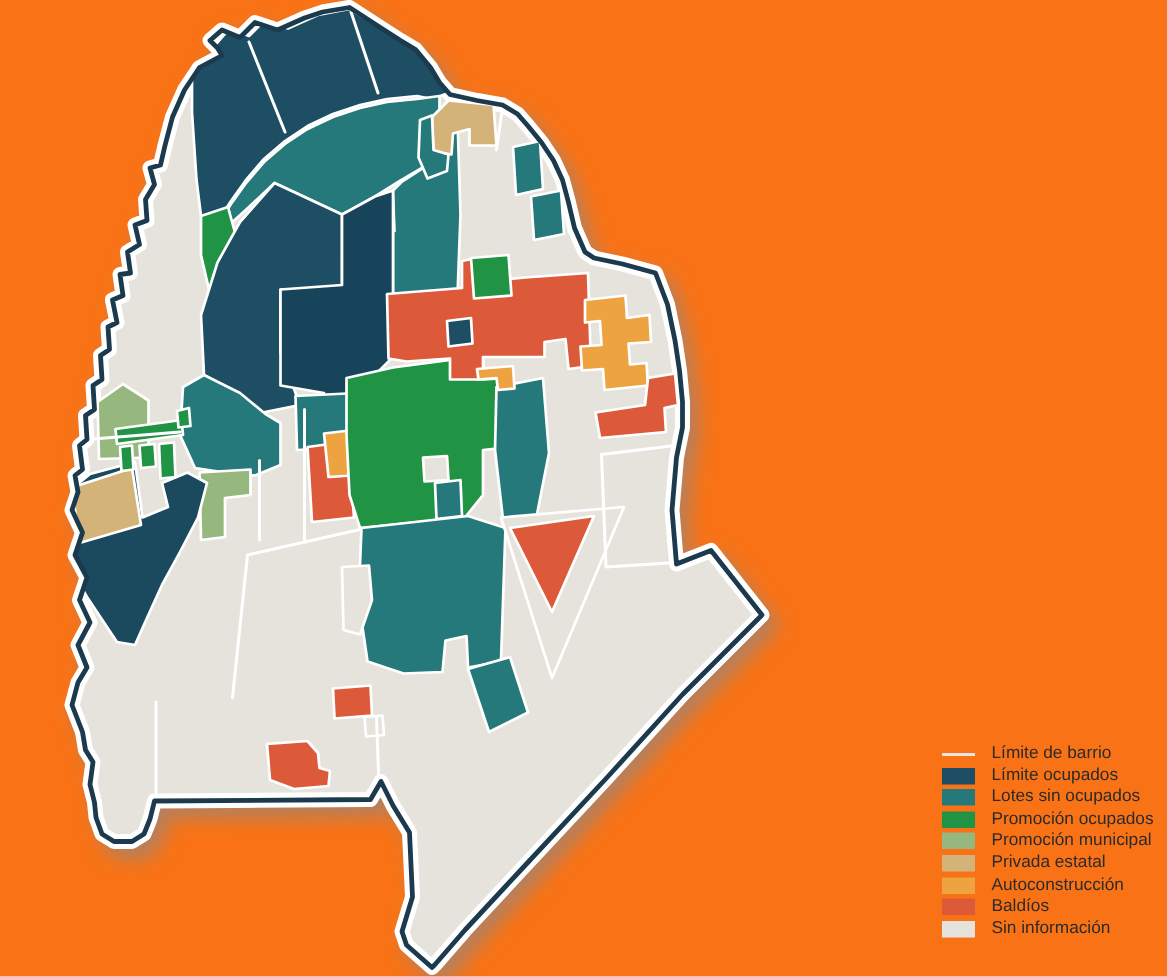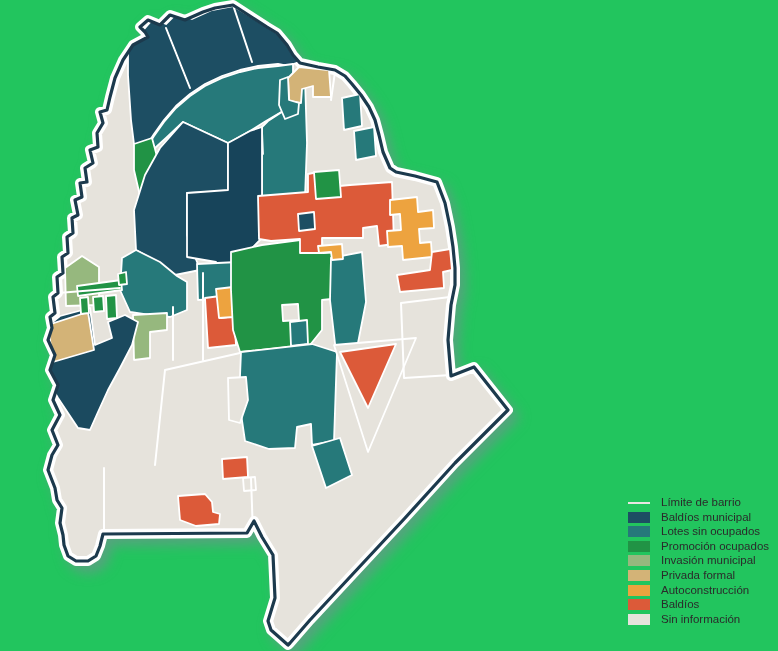--- a/index.html
+++ b/index.html
@@ -1,16 +1,16 @@
 <!DOCTYPE html>
 <html><head>
 <meta charset="utf-8">
 <style>
   html,body{margin:0;padding:0;background:#ffffff;}
-  .stage{position:relative;width:778px;height:651px;background:#22c55e;overflow:hidden;
+  .stage{position:relative;width:778px;height:651px;background:#f97316;overflow:hidden;
          font-family:"Liberation Sans", sans-serif;}
   #map-svg{position:absolute;left:0;top:0;}
   .map-casing{filter:drop-shadow(6px 7px 6px rgba(125,138,152,0.55));}
   .legend{position:absolute;left:628px;top:497px;display:flex;flex-direction:column;gap:3.6px;}
   .legend-row{display:flex;align-items:center;height:11px;}
   .legend-swatch{display:inline-block;width:22px;height:11px;flex:0 0 22px;}
   .legend-swatch.line{height:2px;}
   .legend-label{margin-left:11px;font-size:11.5px;line-height:11px;color:#2b2b2b;
                 letter-spacing:0px;white-space:nowrap;}
 </style>
@@ -82,37 +82,37 @@
       </g>
       <path d="M233,5 253,18 267,27 277,33 287,45 293,55 300,63 318,67 335,70 345,76 352,84 361,95 369,107 375,120 379,135 383,152 390,168 396,172 415,176 437,182 445,203 450,227 453,247 455,268 455,285 451,305 448,340 451,376 474,367 508,410 455,463 405,518 350,577 310,620 290,643 288,645 271,630 268,621 275,598 273,555 262,537 254,521 247,533 103,534 100,546 96,556 88,561 76,561 68,556 64,545 63,535 60,523 62,508 57,500 55,488 48,470 52,455 58,445 52,430 60,415 53,400 58,385 50,370 55,355 48,340 52,328 50,317 55,313 53,297 58,293 57,277 63,273 62,257 68,253 67,237 73,233 72,218 78,215 75,200 82,197 80,183 87,182 85,168 93,163 90,150 98,147 97,133 103,123 100,112 107,110 110,97 115,78 123,60 133,45 148,37 145,32 140,27 148,20 160,25 170,15 185,20 203,12 215,8Z" fill="none" stroke="#1c3a4d" stroke-width="3.2" stroke-linejoin="round"></path>
     </svg>
   <div class="legend" id="legend">
       <div class="legend-row">
         <span class="legend-swatch line" style="background: rgb(233, 230, 226);"></span>
         <span class="legend-label">Límite de barrio</span>
       </div>
       <div class="legend-row">
         <span class="legend-swatch" style="background: rgb(29, 78, 99);"></span>
-        <span class="legend-label">Baldíos municipal</span>
+        <span class="legend-label">Límite ocupados</span>
       </div>
       <div class="legend-row">
         <span class="legend-swatch" style="background: rgb(38, 121, 122);"></span>
         <span class="legend-label">Lotes sin ocupados</span>
       </div>
       <div class="legend-row">
         <span class="legend-swatch" style="background: rgb(33, 147, 69);"></span>
         <span class="legend-label">Promoción ocupados</span>
       </div>
       <div class="legend-row">
         <span class="legend-swatch" style="background: rgb(150, 184, 126);"></span>
-        <span class="legend-label">Invasión municipal</span>
+        <span class="legend-label">Promoción municipal</span>
       </div>
       <div class="legend-row">
         <span class="legend-swatch" style="background: rgb(211, 179, 119);"></span>
-        <span class="legend-label">Privada formal</span>
+        <span class="legend-label">Privada estatal</span>
       </div>
       <div class="legend-row">
         <span class="legend-swatch" style="background: rgb(237, 163, 63);"></span>
         <span class="legend-label">Autoconstrucción</span>
       </div>
       <div class="legend-row">
         <span class="legend-swatch" style="background: rgb(220, 90, 57);"></span>
         <span class="legend-label">Baldíos</span>
       </div>
       <div class="legend-row">

